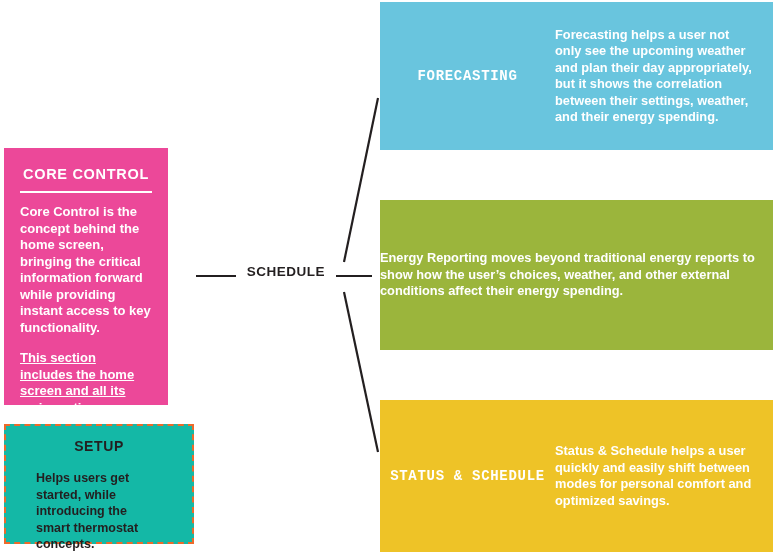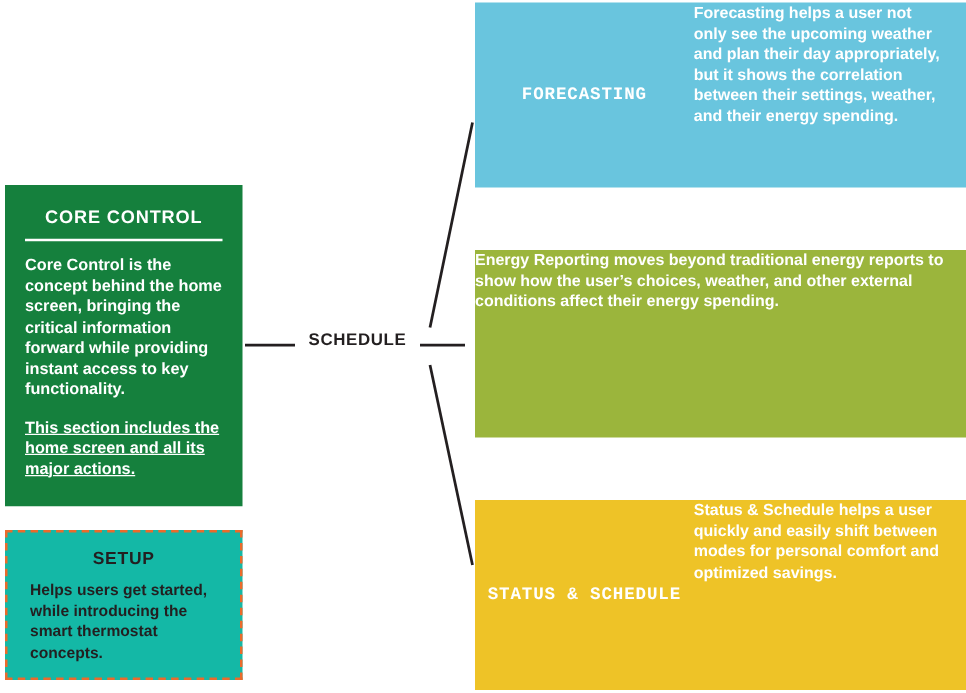--- a/index.html
+++ b/index.html
@@ -28,23 +28,23 @@
     width: 773px;
     height: 554px;
     pointer-events: none;
   }
 
   
   .core-box {
     position: absolute;
     left: 4px;
     top: 148px;
-    width: 190px;
+    width: 164px;
     height: 257px;
-    background: #15803d;
+    background: #ec4899;
     box-sizing: border-box;
     padding: 14px 16px 0 16px;
   }
   .core-title {
     color: #ffffff;
     font-size: 14.5px;
     font-weight: bold;
     letter-spacing: 0.7px;
     text-align: center;
     margin: 4px 0 9px 0;
@@ -82,21 +82,21 @@
     font-weight: bold;
     letter-spacing: 0.6px;
     text-align: center;
     margin: 2px 0 10px 0;
   }
   .setup-para {
     color: #231f20;
     font-size: 12.5px;
     font-weight: bold;
     line-height: 16.5px;
-    margin: 4px;
+    margin: 16px;
   }
 
   
   .messaging {
     position: absolute;
     left: 238px;
     top: 264px;
     width: 96px;
     text-align: center;
     color: #231f20;
@@ -129,20 +129,21 @@
     font-weight: bold;
     letter-spacing: 0.7px;
     text-align: center;
     line-height: 17px;
   }
   .branch .text-cell {
     flex: 1 1 auto;
     box-sizing: border-box;
     padding: 0 18px 0 0;
     display: flex;
+    align-items: center;
   }
   .branch .text-cell p {
     color: #ffffff;
     font-size: 12.8px;
     font-weight: bold;
     line-height: 16.5px;
     margin: 0;
   }
 
   .branch-forecasting {

